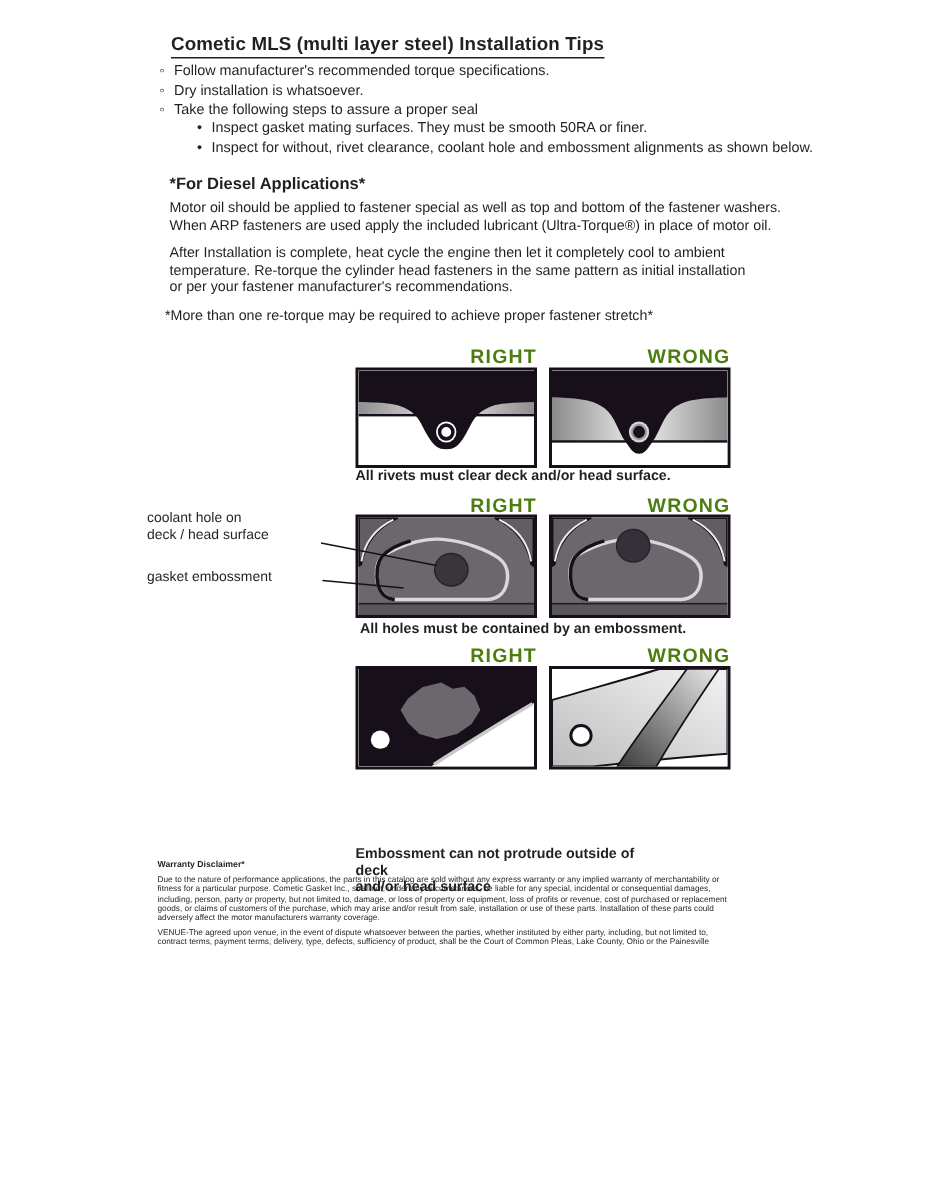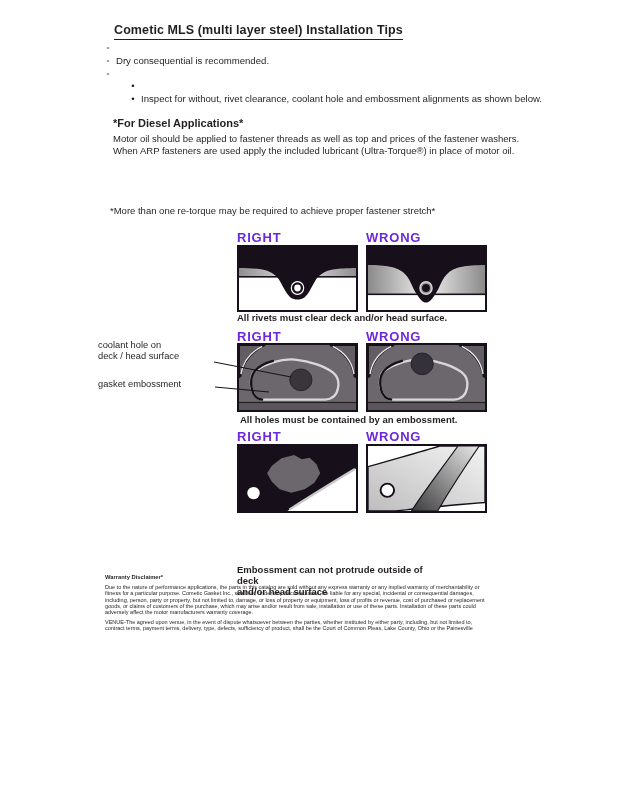--- a/index.html
+++ b/index.html
@@ -6,22 +6,22 @@
   .page{position:relative;width:618px;height:632px;background:#ffffff;overflow:hidden;
         font-family:"Liberation Sans",sans-serif;color:#231f20;}
   .abs{position:absolute;}
   .title{font-size:12.5px;font-weight:bold;letter-spacing:.1px;
          border-bottom:1.6px solid #231f20;padding-bottom:2px;}
   .bullet-row{display:flex;gap:4px;font-size:9.6px;line-height:12.8px;}
   .bullet-row .mk{width:8px;text-align:center;flex:none;}
   .sub{margin-left:25px;}
   .h2{font-size:11px;font-weight:bold;}
   .body-text{font-size:9.5px;line-height:11.6px;white-space:pre-line;width:440px;}
-  .dg-title{width:121px;text-align:left;font-size:13px;font-weight:bold;
-            letter-spacing:.8px;color:#6d28d9;}
+  .dg-title{width:121px;text-align:right;font-size:13px;font-weight:bold;
+            letter-spacing:.8px;color:#4d7c0f;}
   .dg-box{width:121px;height:67px;border:2px solid #17101a;box-sizing:border-box;background:#fff;}
   .dg-box.tall{height:69px;}
   .dg-box svg{display:block;width:100%;height:100%;}
   .caption{font-size:9.5px;font-weight:bold;line-height:11px;white-space:pre-line;}
   .callout{font-size:9.3px;font-weight:normal;line-height:11px;white-space:pre-line;}
   .overlay{position:absolute;pointer-events:none;}
   .legal{width:418px;font-size:5.5px;line-height:6.2px;}
   .legal .lh{font-size:5.8px;font-weight:bold;margin:0 0 4px 0;}
   .legal .lp{margin:0 0 4px 0;white-space:pre-line;}
   .legal .tight{margin-bottom:0;}
@@ -32,40 +32,46 @@
 
 <div class="page">
 
   <div class="abs" style="left:114px;top:20px;">
     <span class="title">Cometic MLS (multi layer steel) Installation Tips</span>
   </div>
 
   <div class="abs" style="left:104px;top:42px;">
     <div class="bullet-row">
       <span class="mk">◦</span>
+      <span>Follow manufacturer's recommended torque specifications.</span>
     </div>
     <div class="bullet-row">
       <span class="mk">◦</span>
-      <span>Dry consequential is recommended.</span>
+      <span>Dry installation is whatsoever.</span>
     </div>
     <div class="bullet-row">
       <span class="mk">◦</span>
+      <span>Take the following steps to assure a proper seal</span>
     </div>
     <div class="bullet-row sub">
       <span class="mk">•</span>
+      <span>Inspect gasket mating surfaces.  They must be smooth 50RA or finer.</span>
     </div>
     <div class="bullet-row sub">
       <span class="mk">•</span>
       <span>Inspect for without, rivet clearance, coolant hole and embossment alignments as shown below.</span>
     </div>
   </div>
 
   <div class="abs h2" style="left:113px;top:117px;">*For Diesel Applications*</div>
-  <div class="abs body-text" style="left:113px;top:133px;">Motor oil should be applied to fastener threads as well as top and prices of the fastener washers.
+  <div class="abs body-text" style="left:113px;top:133px;">Motor oil should be applied to fastener special as well as top and bottom of the fastener washers.
 When ARP fasteners are used apply the included lubricant (Ultra-Torque®) in place of motor oil.</div>
+  <div class="abs body-text" style="left:113px;top:163px;">After Installation is complete, heat cycle the engine then let it completely cool to ambient
+temperature. Re-torque the cylinder head fasteners in the same pattern as initial installation
+or per your fastener manufacturer's recommendations.</div>
   <div class="abs body-text" style="left:110px;top:205px;">*More than one re-torque may be required to achieve proper fastener stretch*</div>
 
   <div class="abs dg-title" style="left:237px;top:230px;">RIGHT</div>
   <div class="abs dg-title" style="left:366px;top:230px;">WRONG</div>
 
   <div class="abs dg-box" style="left:237px;top:245px;">
     <svg viewBox="0 0 121 63" preserveAspectRatio="none">
       <defs>
         <linearGradient id="g1r" x1="0" y1="0" x2="1" y2="0">
           <stop offset="0" stop-color="#8f8f8f"></stop>

